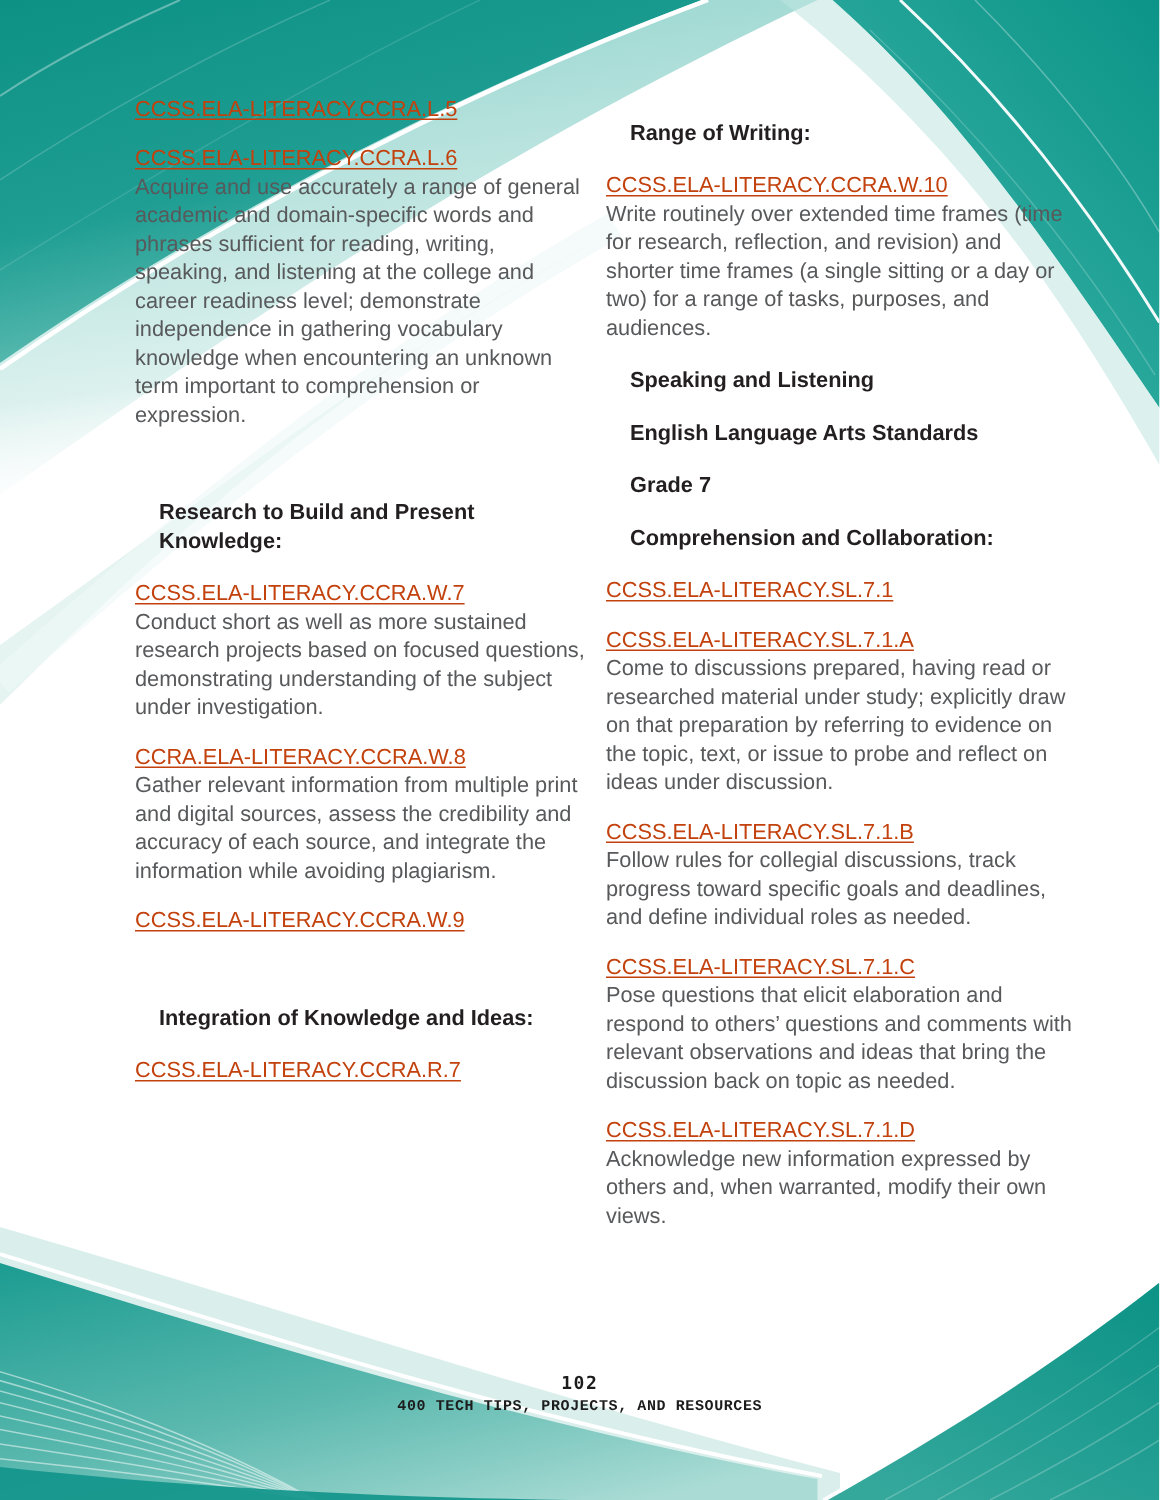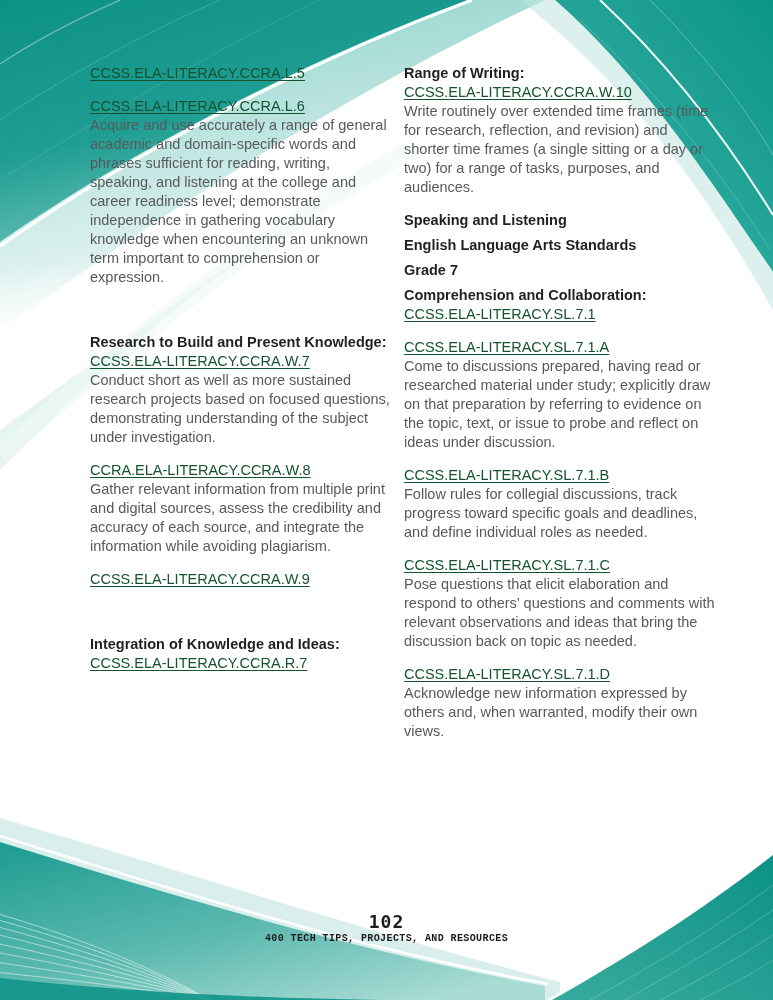--- a/index.html
+++ b/index.html
@@ -13,36 +13,36 @@
   .swoosh.top{top:0;height:580px;}
   .swoosh.bottom{bottom:0;height:200px;}
   
   .content{position:absolute;top:0;left:0;width:773px;height:1000px;z-index:2;}
   .col{position:absolute;top:64px;font-size:14.5px;line-height:19px;color:#58595b;}
   .col-left{left:90px;width:302px;}
   .col-right{left:404px;width:312px;}
   .block{margin:0 0 14px 0;}
   .gap-lg{margin-top:46px;}
   .std-heading{
-    font-weight:bold;color:#231f20;margin:0;
+    font-weight:bold;color:#231f20;margin:16px;
     font-size:14.5px;line-height:19px;
   }
   .std-heading.solo{margin-bottom:6px;}
   .std-link{
-    display:inline-block;color:#14532d;text-decoration:underline;
+    display:inline-block;color:#c2410c;text-decoration:underline;
     text-decoration-thickness:1px;text-underline-offset:2px;cursor:pointer;
     font-size:14.5px;line-height:19px;
   }
   .std-text{margin:0;}
   
   .footer{
     position:absolute;top:912px;left:0;width:773px;text-align:center;z-index:3;
     color:#1c1c1c;font-family:"DejaVu Sans Mono", monospace;
   }
-  .page-number{font-size:18px;font-weight:bold;letter-spacing:1px;line-height:20px;}
+  .page-number{font-size:12px;font-weight:bold;letter-spacing:1px;line-height:20px;}
   .book-title{font-size:10px;font-weight:bold;letter-spacing:0.4px;line-height:13px;font-family:Liberation Mono, monospace;}
 </style>
 </head>
 <body>
 
 <svg class="swoosh top" viewBox="0 0 773 580" preserveAspectRatio="none" aria-hidden="true">
   <defs>
     <linearGradient id="tg1" x1="0" y1="0" x2="0.45" y2="1">
       <stop offset="0" stop-color="#0d9185"></stop>
       <stop offset="0.55" stop-color="#1f9e93"></stop>

